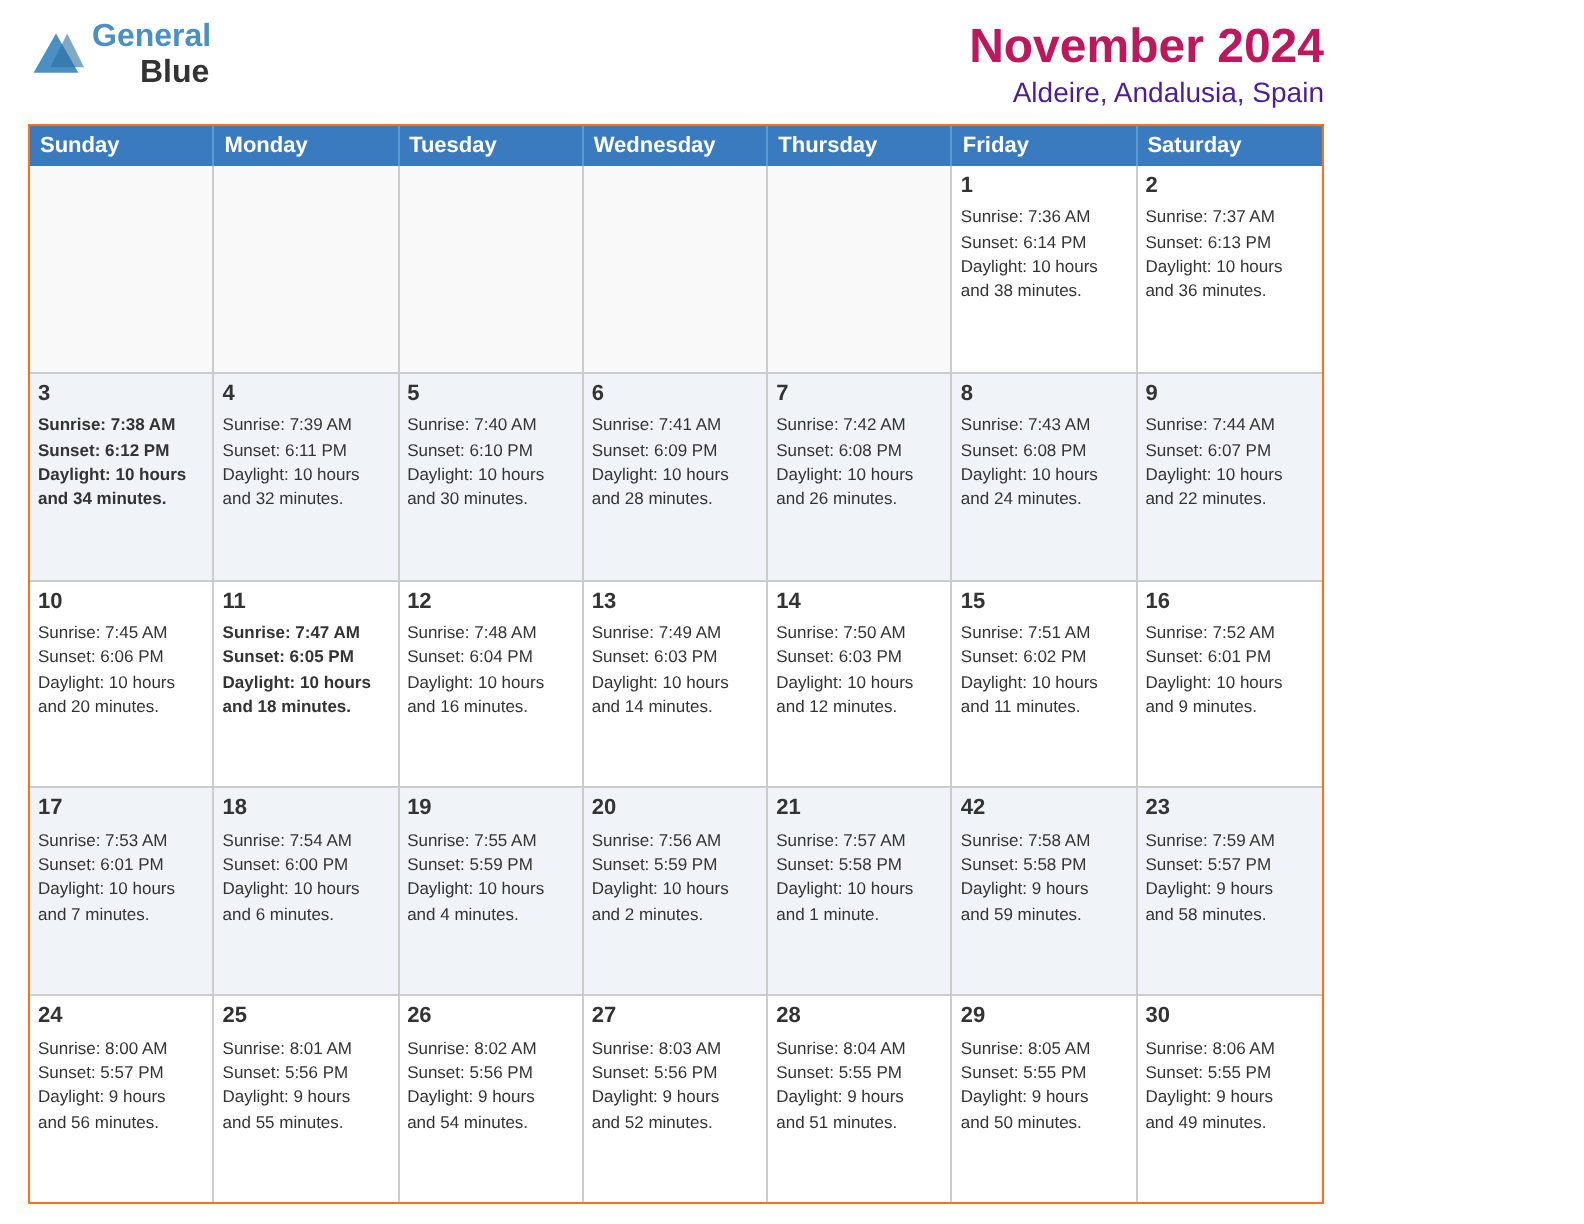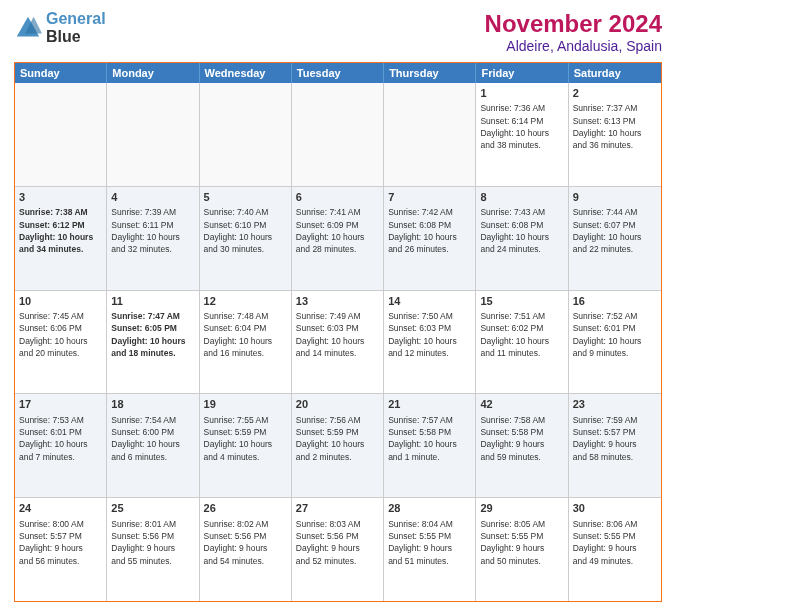--- a/index.html
+++ b/index.html
@@ -107,35 +107,35 @@
   <div class="header">
     <div class="logo">
       <svg class="logo-icon" viewBox="0 0 40 40">
         <polygon points="20,4 36,32 4,32" fill="#4a90c4"></polygon>
         <polygon points="28,4 40,28 16,28" fill="#2a6fa0" opacity="0.6"></polygon>
       </svg>
       <div>
         <div style="font-size:16px;font-weight:bold;color:#333;line-height:1.1;">
           <span style="color:#4a90c4">General</span>
         </div>
-        <div style="font-size:16px;font-weight:bold;color:#333;line-height:1.1;">Blue</div>
+        <div style="font-size:16px;font-weight:bold;color:#333;line-height:1.1;margin-left:24px;">Blue</div>
       </div>
     </div>
     <div class="title-block">
       <div class="month-title">November 2024</div>
       <div class="location">Aldeire, Andalusia, Spain</div>
     </div>
   </div>
 
   <div class="calendar">
     <div class="cal-header">
       <div class="cal-header-cell">Sunday</div>
       <div class="cal-header-cell">Monday</div>
+      <div class="cal-header-cell">Tuesday</div>
       <div class="cal-header-cell">Wednesday</div>
-      <div class="cal-header-cell">Tuesday</div>
       <div class="cal-header-cell">Thursday</div>
       <div class="cal-header-cell">Friday</div>
       <div class="cal-header-cell">Saturday</div>
     </div>
     <div class="cal-body" id="cal-body">
     <div class="cal-row">
           <div class="cal-cell empty"></div>
           <div class="cal-cell empty"></div>
           <div class="cal-cell empty"></div>
           <div class="cal-cell empty"></div>

